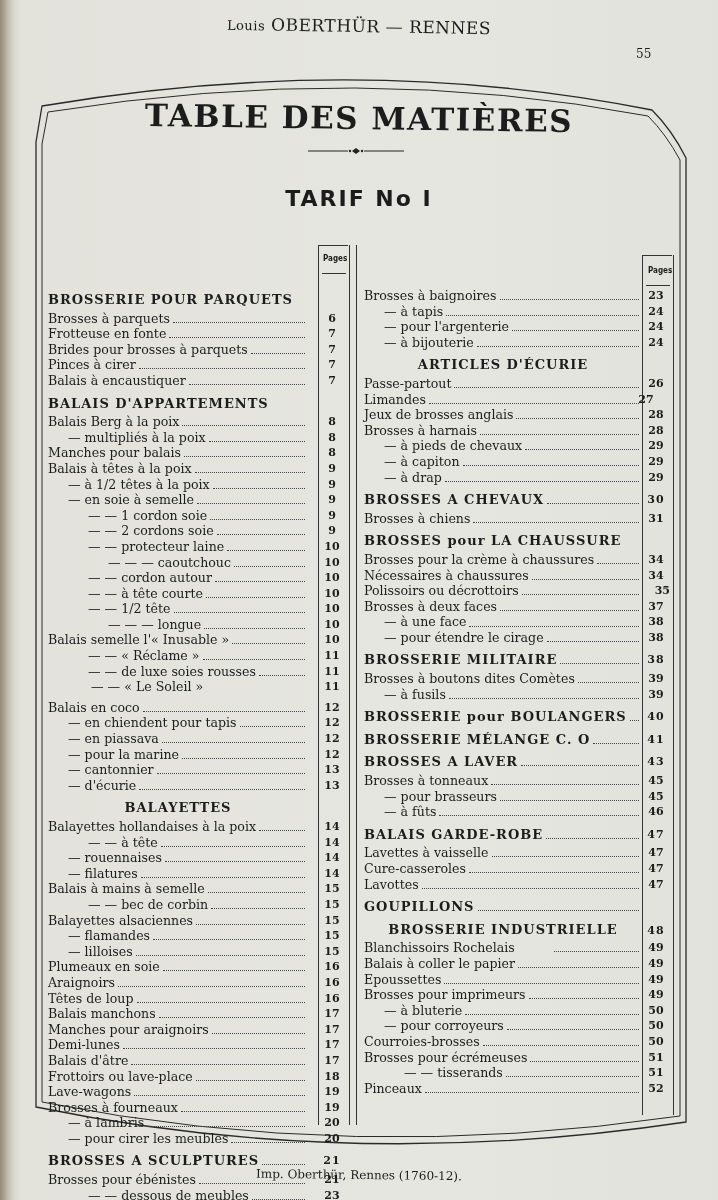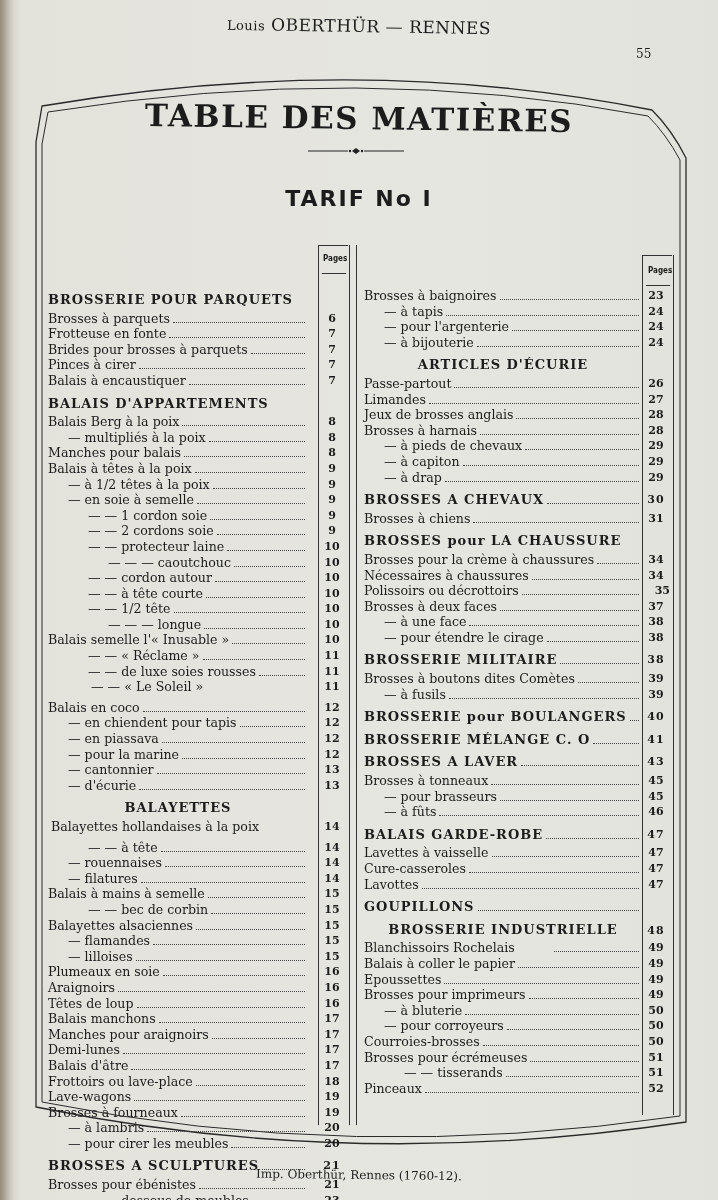--- a/index.html
+++ b/index.html
@@ -216,21 +216,21 @@
         <span class="pg" style="left: 270px;">13</span>
       </div>
       <div class="row" style="position: relative;">
         <span class="lbl" style="padding-left: 20px;">— d'écurie</span>
         <span class="dots"></span>
         <span class="pg" style="left: 270px;">13</span>
       </div>
       <div class="sec row center" style="position: relative; justify-content: center;">
         <span class="lbl">BALAYETTES</span>
       </div>
-      <div class="row" style="position: relative; flex-direction: column;">
+      <div class="row" style="position: relative;">
         <span class="lbl">Balayettes hollandaises à la poix</span>
         <span class="dots"></span>
         <span class="pg" style="left: 270px;">14</span>
       </div>
       <div class="row" style="position: relative;">
         <span class="lbl" style="padding-left: 40px;">— — à tête</span>
         <span class="dots"></span>
         <span class="pg" style="left: 270px;">14</span>
       </div>
       <div class="row" style="position: relative;">
@@ -373,21 +373,21 @@
         <span class="lbl">ARTICLES D'ÉCURIE</span>
       </div>
       <div class="row" style="position: relative;">
         <span class="lbl">Passe-partout</span>
         <span class="dots"></span>
         <span class="pg" style="left: 278px;">26</span>
       </div>
       <div class="row" style="position: relative;">
         <span class="lbl">Limandes</span>
         <span class="dots"></span>
-        <span class="pg" style="left: 278px;">27</span>
+        <span class="pg" style="left: 268px;">27</span>
       </div>
       <div class="row" style="position: relative;">
         <span class="lbl">Jeux de brosses anglais</span>
         <span class="dots"></span>
         <span class="pg" style="left: 278px;">28</span>
       </div>
       <div class="row" style="position: relative;">
         <span class="lbl">Brosses à harnais</span>
         <span class="dots"></span>
         <span class="pg" style="left: 278px;">28</span>
@@ -433,21 +433,21 @@
       <div class="row" style="position: relative;">
         <span class="lbl">Polissoirs ou décrottoirs</span>
         <span class="dots"></span>
         <span class="pg" style="left: 278px; text-align: right;">35</span>
       </div>
       <div class="row" style="position: relative;">
         <span class="lbl">Brosses à deux faces</span>
         <span class="dots"></span>
         <span class="pg" style="left: 278px;">37</span>
       </div>
-      <div class="row" style="position: relative;">
+      <div class="row" style="position: relative; align-items: flex-end;">
         <span class="lbl" style="padding-left: 20px;">— à une face</span>
         <span class="dots"></span>
         <span class="pg" style="left: 278px;">38</span>
       </div>
       <div class="row" style="position: relative;">
         <span class="lbl" style="padding-left: 20px;">— pour étendre le cirage</span>
         <span class="dots"></span>
         <span class="pg" style="left: 278px;">38</span>
       </div>
       <div class="sec row" style="position: relative;">

